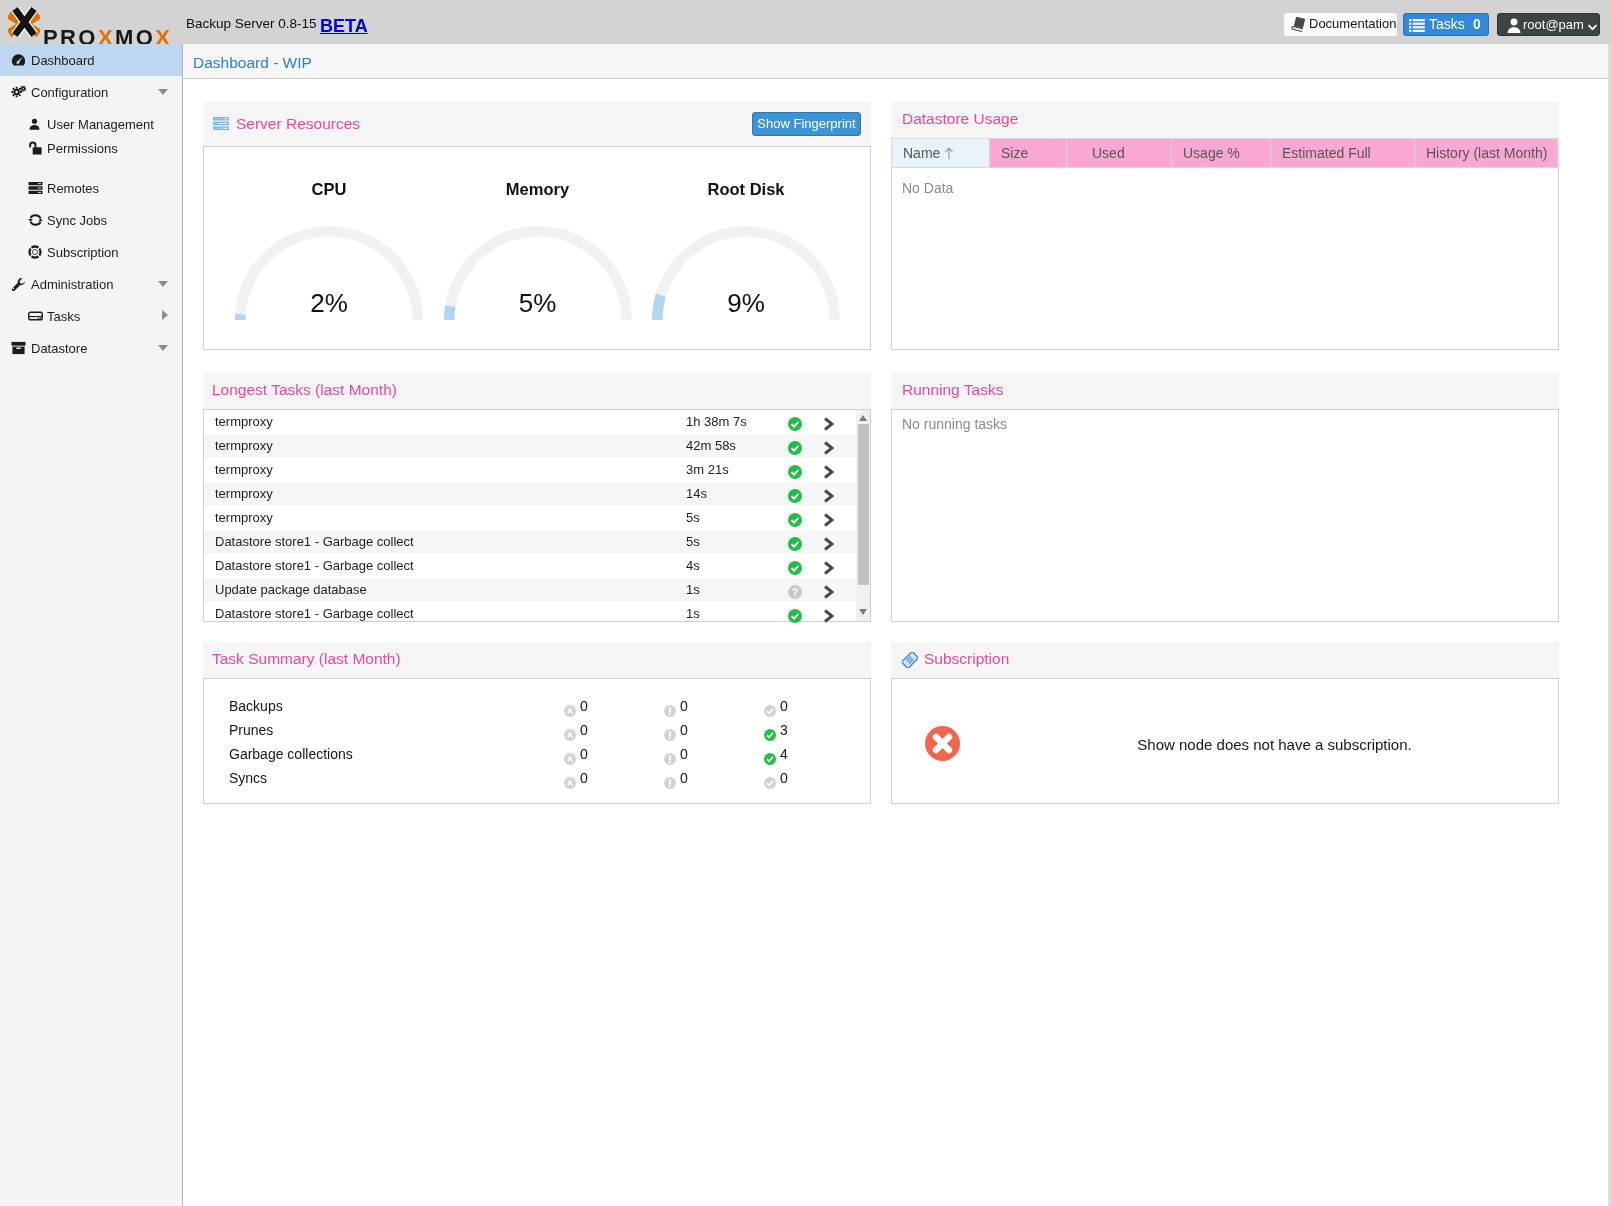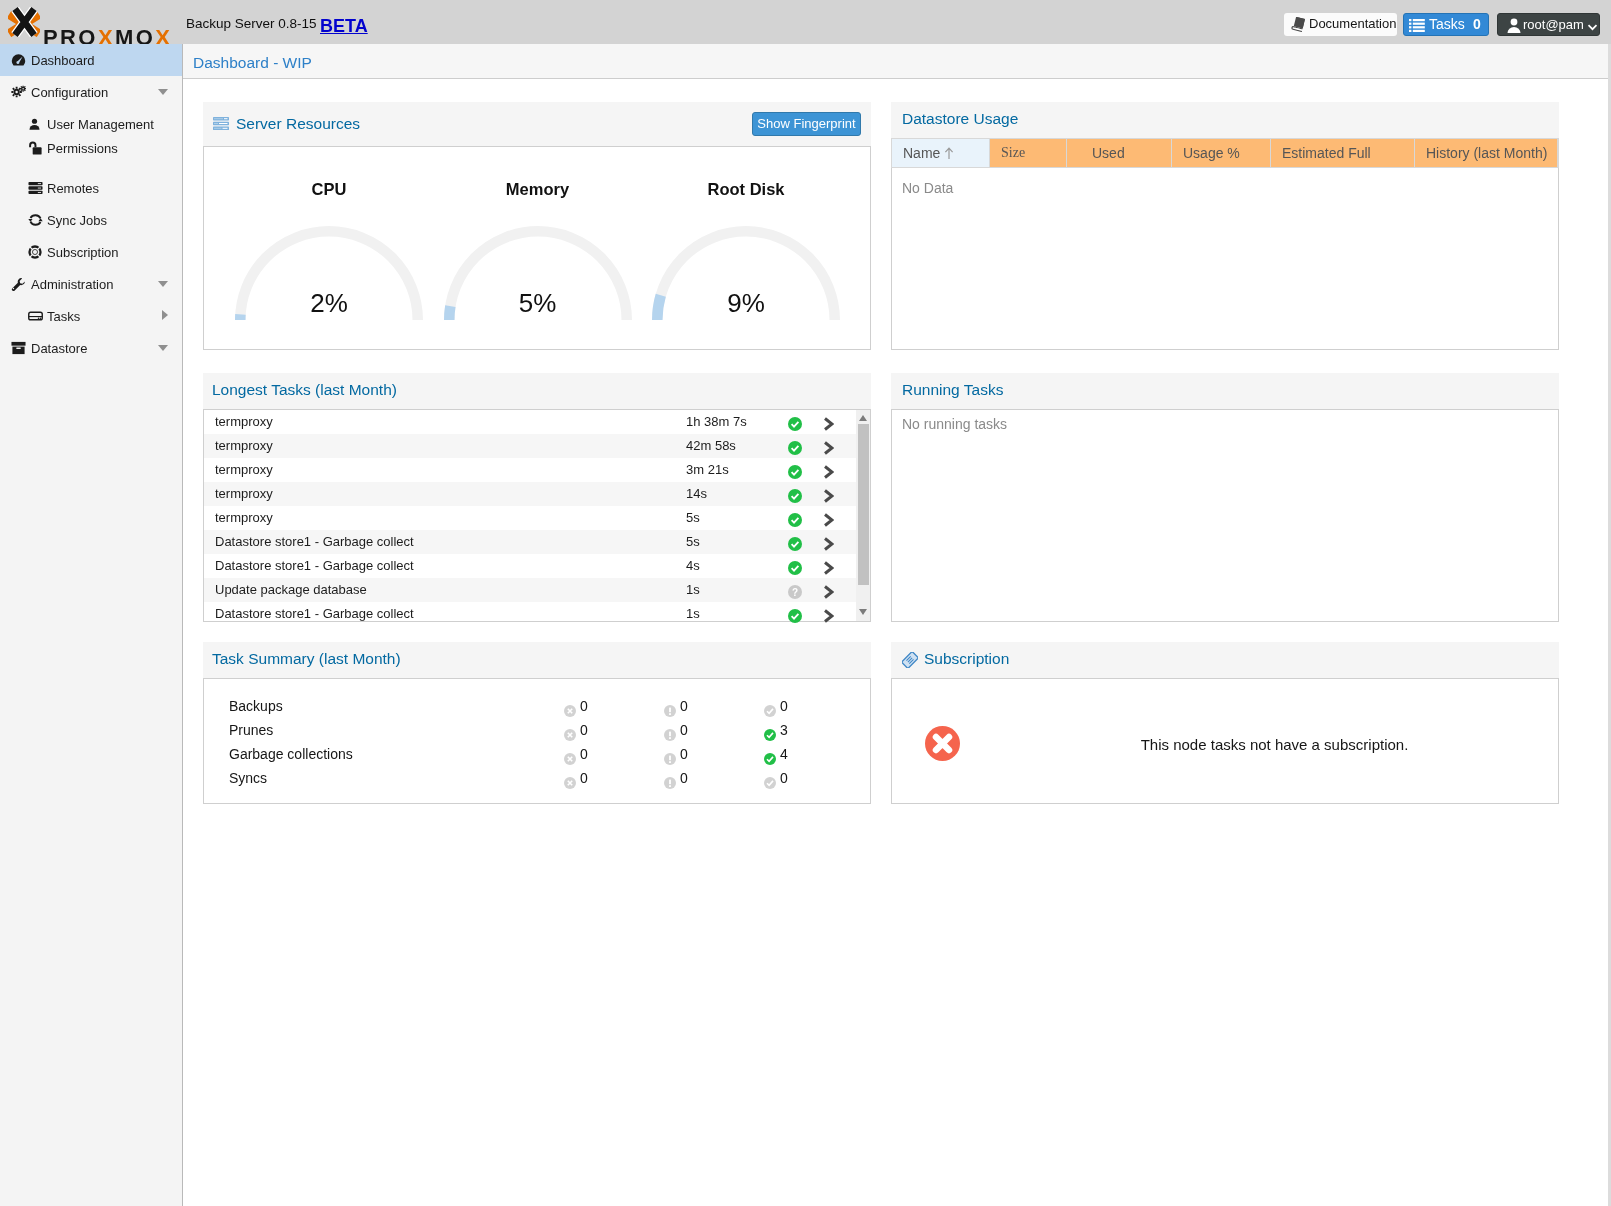--- a/index.html
+++ b/index.html
@@ -20,27 +20,27 @@
 .nav.l1 .txt { left:31px; }
 .nav.l2 .txt { left:47px; }
 .nav .ic { position:absolute; top:9px; left:11px; width:15px; height:14px; }
 .nav.l2 .ic { left:28px; }
 .nav .car { position:absolute; right:14px; top:13px; width:0; height:0; border-left:5px solid transparent; border-right:5px solid transparent; border-top:6px solid #8f8f8f; }
 .nav .carr { position:absolute; right:14px; top:10px; width:0; height:0; border-top:5px solid transparent; border-bottom:5px solid transparent; border-left:6px solid #8f8f8f; }
 #nav-dash { background:#bed7f0; }
 #titleband { position:absolute; left:183px; top:44px; width:1428px; height:35px; background:#f6f6f6; border-bottom:1px solid #cdcdcd; }
 #titleband span { position:absolute; left:10px; top:10px; font-size:15.5px; color:#2e80c8; }
 .phead { position:absolute; background:#f5f5f5; }
-.ptitle { font-size:15.5px; color:#0369a1; }
+.ptitle { font-size:15.5px; color:#ec4899; }
 .pbody { position:absolute; background:#fff; border:1px solid #cfcfcf; }
 .gtitle { position:absolute; top:180px; width:190px; text-align:center; font-size:16.5px; font-weight:bold; color:#111; }
 .gval { position:absolute; top:288px; width:190px; text-align:center; font-size:26px; color:#111; }
 .gsvg { position:absolute; top:222px; }
 #btn-fp { position:absolute; left:752px; top:112px; width:109px; height:24px; background:#3d94d5; border:1px solid #3179ab; border-radius:3px; color:#fff; font-size:13px; text-align:center; line-height:22px; }
-#duhead { position:absolute; left:891px; top:138px; width:668px; height:30px; background:#fdba74; border:1px solid #d8d8d8; font-size:14px; color:#565656; }
+#duhead { position:absolute; left:891px; top:138px; width:668px; height:30px; background:#f9a8d4; border:1px solid #d8d8d8; font-size:14px; color:#565656; }
 .du-c { position:absolute; top:0; height:28px; line-height:28px; padding-left:11px; border-right:1px solid #d8d8d8; }
 .ltrow { position:absolute; left:204px; width:652px; height:24px; font-size:13px; color:#1d1d1d; line-height:23px; }
 .ltrow .nm { position:absolute; left:11px; }
 .ltrow .dur { position:absolute; left:482px; }
 .ltrow.alt { background:#f6f6f6; }
 .st-ic { position:absolute; left:584px; top:5px; }
 .chev { position:absolute; left:619px; top:5px; }
 .tsrow { position:absolute; left:204px; width:660px; height:24px; font-size:14px; color:#161616; line-height:24px; }
 .tsrow .lbl { position:absolute; left:25px; }
 .ts-ic { position:absolute; top:6px; }
@@ -240,21 +240,21 @@
 <path d="M 5.25 98 A 88.75 88.75 0 0 1 182.75 98" fill="none" stroke="#f1f1f1" stroke-width="10.5"></path>
 <path d="M 5.25 98 A 88.75 88.75 0 0 1 8.77 73.24" fill="none" stroke="#b5d4ee" stroke-width="10.5"></path>
 </svg>
 <div class="phead" style="left:891px;top:102px;width:668px;height:36px"></div>
 <div class="ptitle abs" style="left:902px;top:110px">Datastore Usage</div>
 <div class="pbody" style="left:891px;top:138px;width:668px;height:212px"></div>
 <div id="duhead">
 <div class="du-c" style="left:0px;width:98px;background:#e9f3fb;">Name<svg style="position:absolute;left:52px;top:8px" width="10" height="13" viewBox="0 0 10 13">
         <path d="M5 1.5 V12 M1.4 5.2 L5 1.2 L8.6 5.2" fill="none" stroke="#9a9a9a" stroke-width="1.2"></path>
       </svg></div>
-<div class="du-c" style="left:98px;width:77px;font-family:Liberation Serif, serif;">Size</div>
+<div class="du-c" style="left:98px;width:77px;">Size</div>
 <div class="du-c" style="left:189px;width:91px;">Used</div>
 <div class="du-c" style="left:280px;width:99px;">Usage %</div>
 <div class="du-c" style="left:379px;width:144px;">Estimated Full</div>
 <div class="du-c" style="left:523px;width:143px;">History (last Month)</div>
 </div>
 <div class="abs graytxt" style="left:902px;top:180px">No Data</div>
 <div class="phead" style="left:203px;top:373px;width:668px;height:36px"></div>
 <div class="ptitle abs" style="left:212px;top:381px">Longest Tasks (last Month)</div>
 <div class="pbody" style="left:203px;top:409px;width:668px;height:213px"></div>
 <div class="ltrow" style="top:410px;height:24px">
@@ -450,14 +450,14 @@
 <rect x="0.5" y="3.5" width="15" height="9" rx="1.2" fill="#cfe1f2" stroke="#3f87c6" stroke-width="1.4"></rect>
 <path d="M5 6 h6 M5 8 h6 M5 10 h6" stroke="#3f87c6" stroke-width="1" fill="none"></path>
 </g>
   </svg>
 <div class="ptitle abs" style="left:924px;top:650px">Subscription</div>
 <div class="pbody" style="left:891px;top:678px;width:668px;height:126px"></div>
 <svg class="abs" style="left:925px;top:726px" width="35" height="35" viewBox="0 0 35 35">
 <circle cx="17.5" cy="17.5" r="17.5" fill="#f5644d"></circle>
 <path d="M11 11 L24 24 M24 11 L11 24" stroke="#fff" stroke-width="6.5" stroke-linecap="round"></path>
 </svg>
-<div class="abs" style="left:991px;top:736px;width:567px;text-align:center;font-size:15px;color:#161616">This node tasks not have a subscription.</div>
+<div class="abs" style="left:991px;top:736px;width:567px;text-align:center;font-size:15px;color:#161616">Show node does not have a subscription.</div>
 <div class="abs" style="left:1608px;top:44px;width:3px;height:1162px;background:#dcdcdc"></div>
 
 </body></html>

